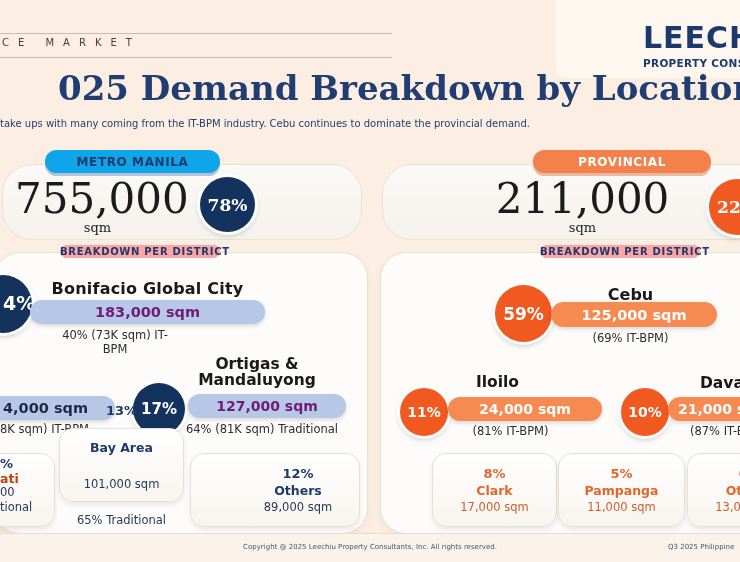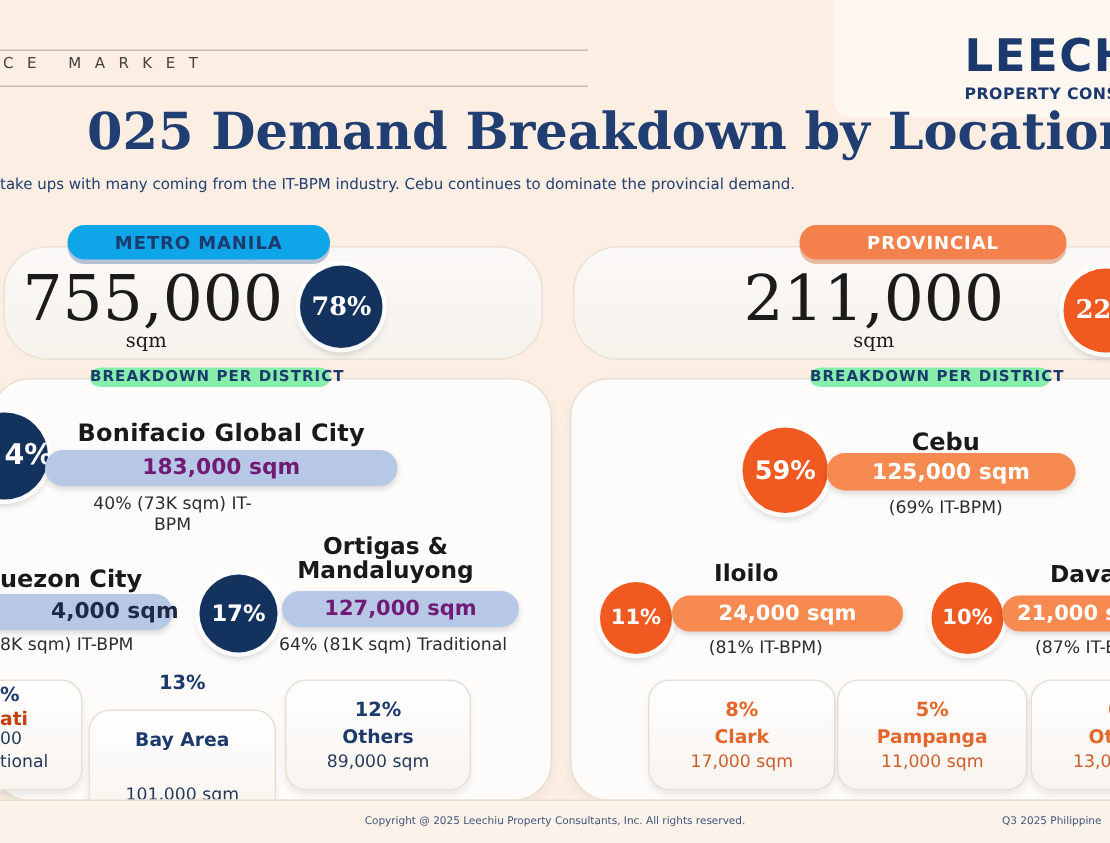--- a/index.html
+++ b/index.html
@@ -9,21 +9,21 @@
   .serif{font-family:"DejaVu Serif","Liberation Serif",serif;}
   .rule{position:absolute;height:1px;background:#c9bcab;}
   .pill{position:absolute;border-radius:12px;display:flex;align-items:center;justify-content:center;
         font-weight:bold;font-size:12px;letter-spacing:.6px;}
   .pill.blue{background:#0ea5e9;color:#1d3a6d;box-shadow:0 3px 0 rgba(99,124,176,.45);}
   .pill.orange{background:#f4814c;color:#fff;box-shadow:0 3px 0 rgba(203,92,41,.4);}
   .sumcard{position:absolute;background:linear-gradient(#fbf9f7,#f6f2ec);border:1px solid #eae2d7;border-radius:30px;}
   .panel{position:absolute;background:#fdfcfa;border:1px solid #e7e0d5;border-radius:26px;
          box-shadow:0 4px 10px rgba(0,0,0,.05);}
   .bpd{position:absolute;font-size:10px;font-weight:bold;color:#1d3a6d;letter-spacing:.7px;
-       text-align:center;background:#86efac;border-radius:8px;padding:1px 0;white-space:nowrap;}
+       text-align:center;background:#fca5a5;border-radius:8px;padding:1px 0;white-space:nowrap;}
   .circle{position:absolute;border-radius:50%;background:#13325d;color:#fff;display:flex;align-items:center;
           justify-content:center;font-weight:bold;
           box-shadow:0 0 0 3px rgba(255,255,255,.9),0 3px 6px rgba(0,0,0,.25);}
   .circle.orange{background:#f0591f;}
   .bar{position:absolute;border-radius:13px;display:flex;align-items:center;justify-content:center;
        font-weight:bold;box-shadow:0 2px 4px rgba(0,0,0,.15);}
   .bar.blue{background:#b7c8e7;color:#701a75;}
   .bar.orange{background:#f78a50;color:#fff;}
   .dname{position:absolute;font-weight:bold;color:#191919;text-align:center;}
   .dnote{position:absolute;color:#2d2d2d;text-align:center;}
@@ -70,49 +70,48 @@
   <div class="bpd" style="left:60px;top:245px;width:160px;">BREAKDOWN PER DISTRICT</div>
 
   <div class="circle" style="left:-26px;top:275px;width:58px;height:58px;"></div>
   <div class="frag" style="left:3px;top:292px;font-size:19px;font-weight:bold;color:#fff;">4%</div>
   <div class="dname" style="left:30px;top:279px;width:235px;font-size:16px;letter-spacing:.2px;">Bonifacio Global City</div>
   <div class="bar blue" style="left:30px;top:300px;width:235px;height:24px;font-size:14.5px;">
     <span>183,000 sqm</span>
   </div>
   <div class="dnote" style="left:55px;top:329px;width:120px;font-size:11.5px;line-height:1.18;">40% (73K sqm) IT-BPM</div>
 
-  <div class="dname frag" style="left:0;top:376px;font-size:16px;">uezon City</div>
   <div class="bar blue" style="left:-99px;top:396px;width:214px;height:24px;"></div>
-  <div class="frag" style="left:3px;top:400px;font-size:14.5px;font-weight:bold;color:#1e2a44;margin-left:31px;">4,000 sqm</div>
+  <div class="frag" style="left:3px;top:400px;font-size:14.5px;font-weight:bold;color:#1e2a44;">4,000 sqm</div>
   <div class="dnote frag" style="left:0;top:422px;font-size:11.5px;">8K sqm) IT-BPM</div>
 
   <div class="circle" style="left:133px;top:383px;width:52px;height:52px;">
     <span style="font-size:15px;">17%</span>
   </div>
   <div class="dname" style="left:177px;top:372px;width:160px;font-size:15.5px;line-height:16px;">Mandaluyong</div>
   <div class="dname" style="left:177px;top:356px;width:160px;font-size:15.5px;line-height:16px;">Ortigas &amp;</div>
   <div class="bar blue" style="left:188px;top:394px;width:158px;height:24px;font-size:14px;">
     <span>127,000 sqm</span>
   </div>
   <div class="dnote nowrap" style="left:178px;top:422px;width:168px;font-size:11.5px;">64% (81K sqm) Traditional</div>
 
   <div class="minicard blue" style="left:-69px;top:453px;width:122px;height:72px;"></div>
   <div class="frag" style="left:0;top:456px;font-size:13px;font-weight:bold;color:#1d3a6d;">%</div>
   <div class="frag" style="left:0;top:471px;font-size:12.5px;font-weight:bold;color:#c2410c;">ati</div>
   <div class="frag" style="left:0;top:485px;font-size:11.5px;color:#253a5a;">00</div>
   <div class="frag" style="left:0;top:500px;font-size:11.5px;color:#253a5a;">tional</div>
 
-  <div class="minicard blue" style="left:59px;top:473px;width:123px;height:72px;gap:20px;">
+  <div class="minicard blue" style="left:59px;top:428px;width:123px;height:72px;gap:20px;">
     <div class="l1">13%</div>
     <div class="l2">Bay Area</div>
     <div class="l3">101,000 sqm</div>
     <div class="l4">65% Traditional</div>
   </div>
 
-  <div class="minicard blue" style="left:190px;top:453px;width:122px;height:72px;">
+  <div class="minicard blue" style="left:190px;top:453px;width:122px;height:72px;padding-left:46px;">
     <div class="l1">12%</div>
     <div class="l2">Others</div>
     <div class="l3">89,000 sqm</div>
   </div>
 
   <div class="sumcard" style="left:382px;top:164px;width:490px;height:74px;"></div>
   <div class="pill orange" style="left:533px;top:150px;width:178px;height:23px;">PROVINCIAL</div>
   <div class="abs serif" style="left:490px;top:174px;width:185px;text-align:center;font-size:42px;color:#1b1b1b;">211,000</div>
   <div class="abs serif" style="left:490px;top:220px;width:185px;text-align:center;font-size:13px;color:#1b1b1b;">sqm</div>
   <div class="circle orange" style="left:709px;top:179px;width:56px;height:56px;">

